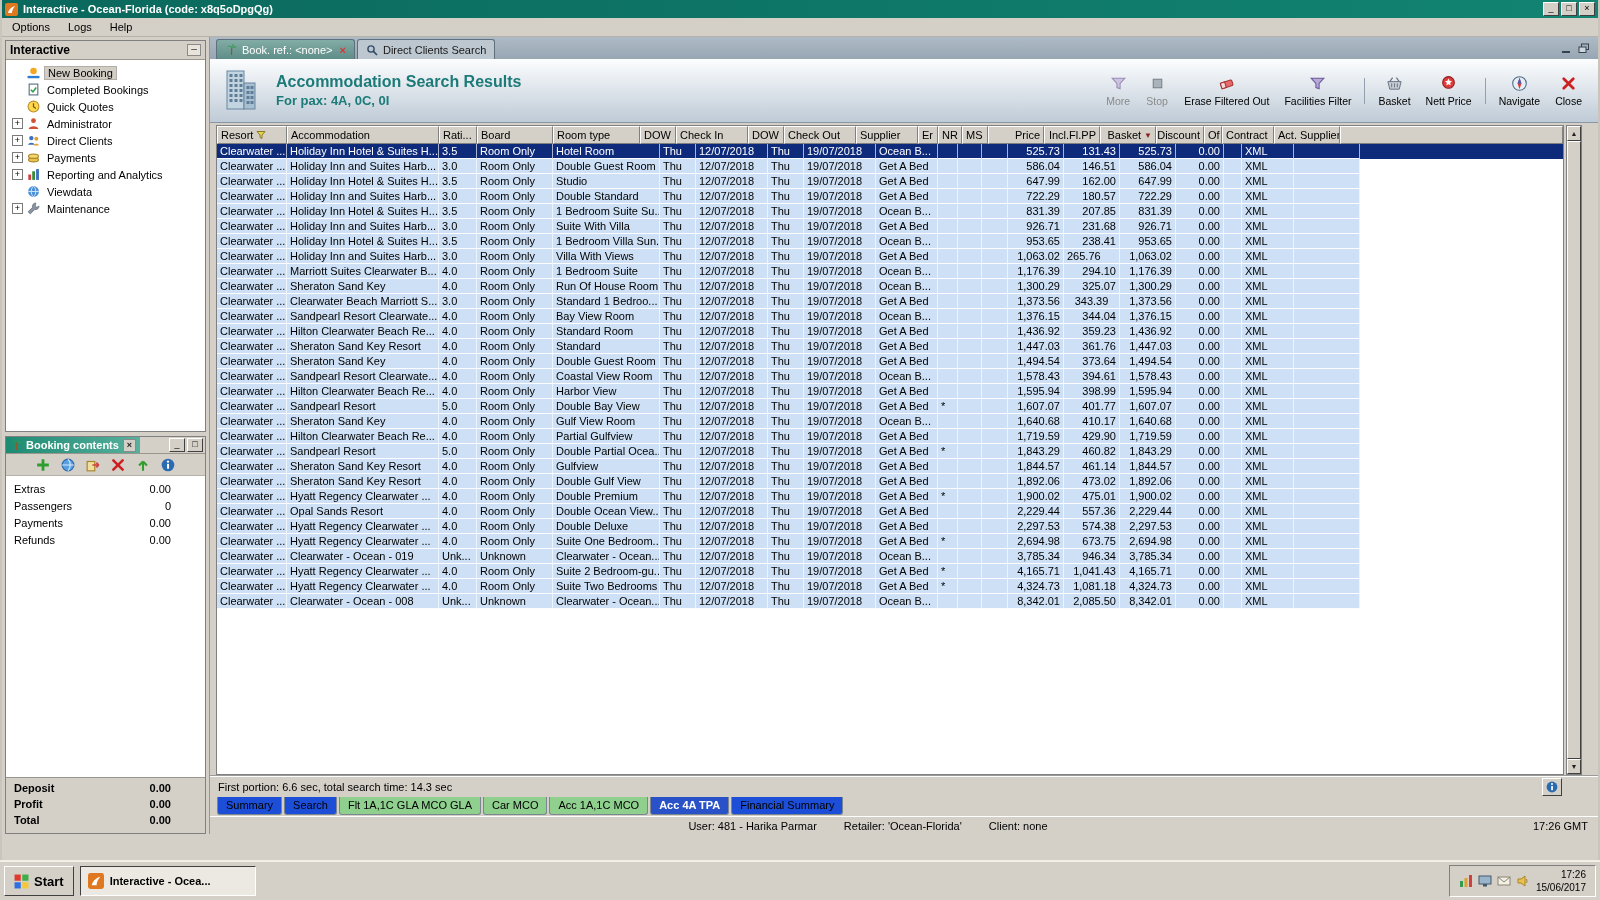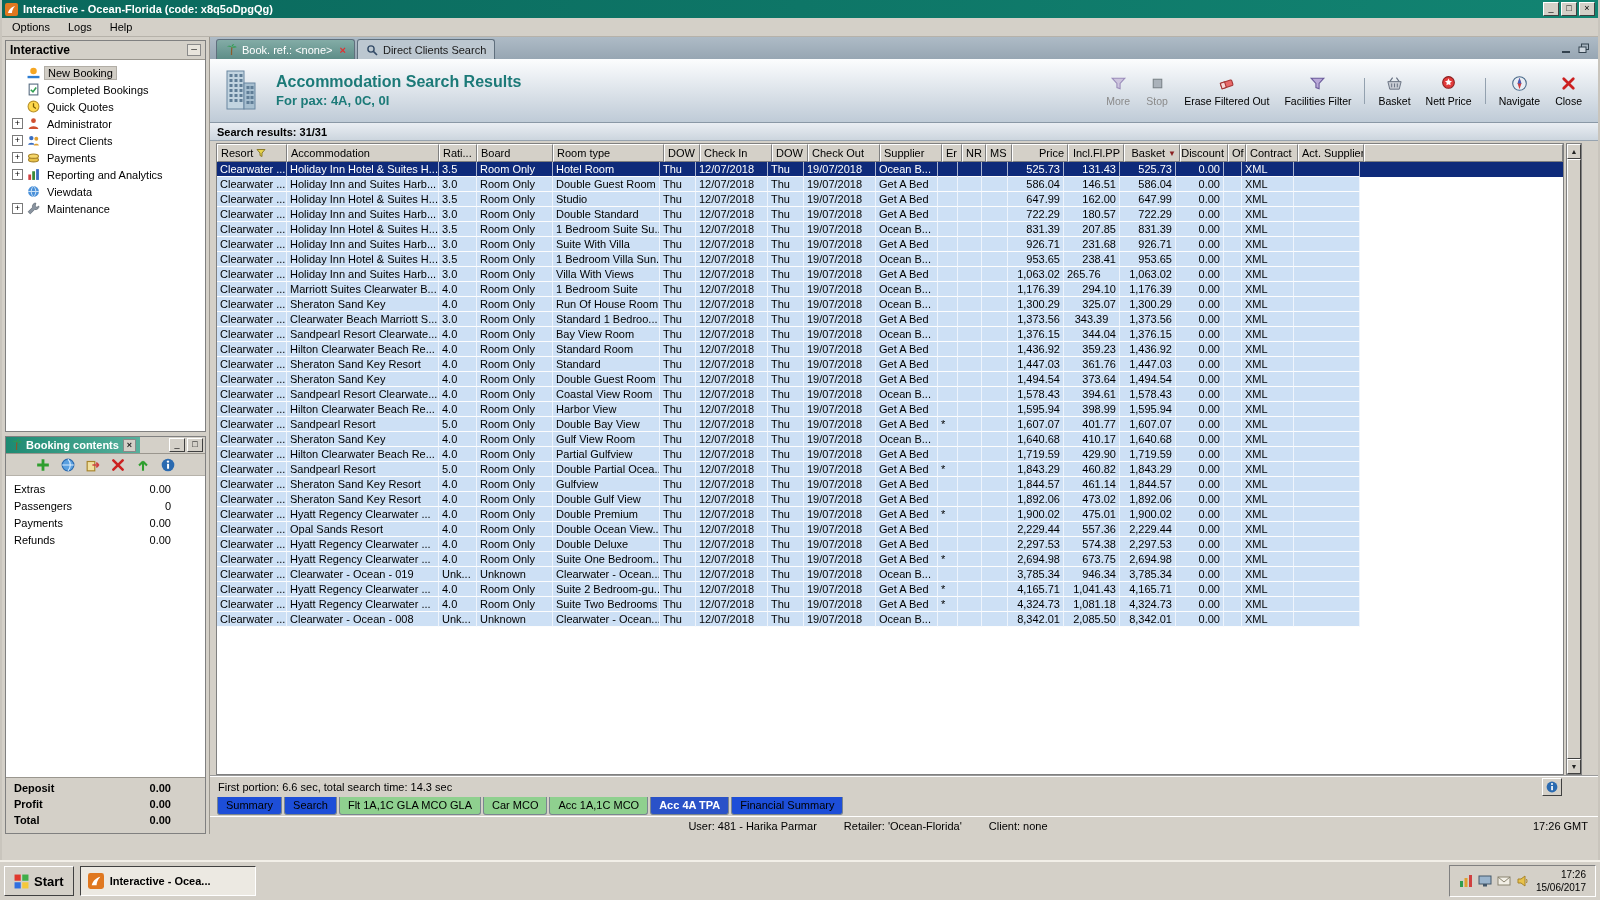--- a/index.html
+++ b/index.html
@@ -491,23 +491,20 @@
                 <span class="tb-ic">
                   <svg viewBox="0 0 16 16">
                     <path d="M3.5 3.5l9 9M12.5 3.5l-9 9" stroke="#cc2020" stroke-width="2.6" stroke-linecap="round"></path>
                   </svg>
                 </span>
                 <span class="tb-label">Close</span>
               </div>
             </div>
         </div>
 
-        <div class="results-bar">
-          <span>Search results: 31/31</span>
-        </div>
 
         <div class="table-region">
           <div class="viewport">
             <div class="thead">
                 <div class="th" style="width:70px;justify-content:flex-start">
                   <span>Resort</span>
                   <span class="th-funnel">
                     <svg viewBox="0 0 10 10">
                       <path d="M1 1.5h8L6 5v3.5L4 7.5V5z" fill="#e8d44c" stroke="#8a7a2a"></path>
                     </svg>
@@ -515,21 +512,21 @@
                 </div>
                 <div class="th" style="width:152px;justify-content:flex-start">
                   <span>Accommodation</span>
                 </div>
                 <div class="th" style="width:38px;justify-content:flex-start">
                   <span>Rati...</span>
                 </div>
                 <div class="th" style="width:76px;justify-content:flex-start">
                   <span>Board</span>
                 </div>
-                <div class="th" style="width:111px;justify-content:flex-start">
+                <div class="th" style="width:87px;justify-content:flex-start">
                   <span>Room type</span>
                 </div>
                 <div class="th" style="width:36px;justify-content:flex-start">
                   <span>DOW</span>
                 </div>
                 <div class="th" style="width:72px;justify-content:flex-start">
                   <span>Check In</span>
                 </div>
                 <div class="th" style="width:36px;justify-content:flex-start">
                   <span>DOW</span>

